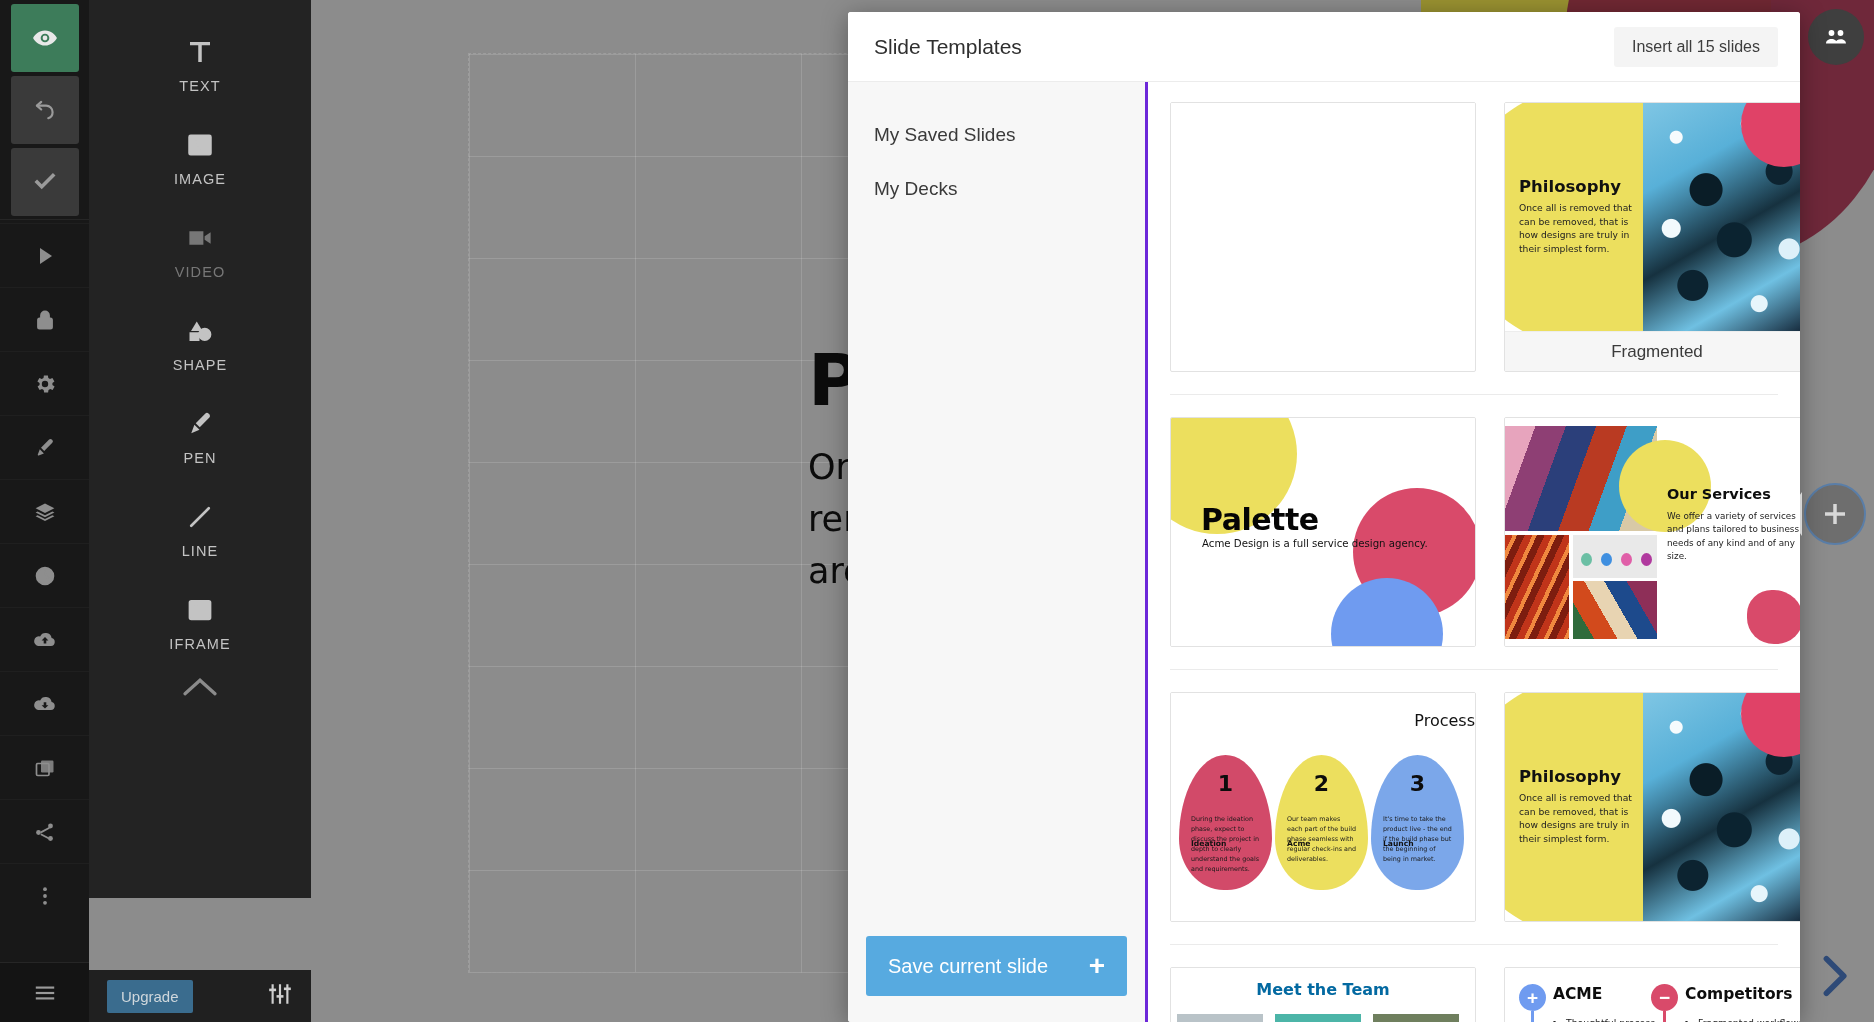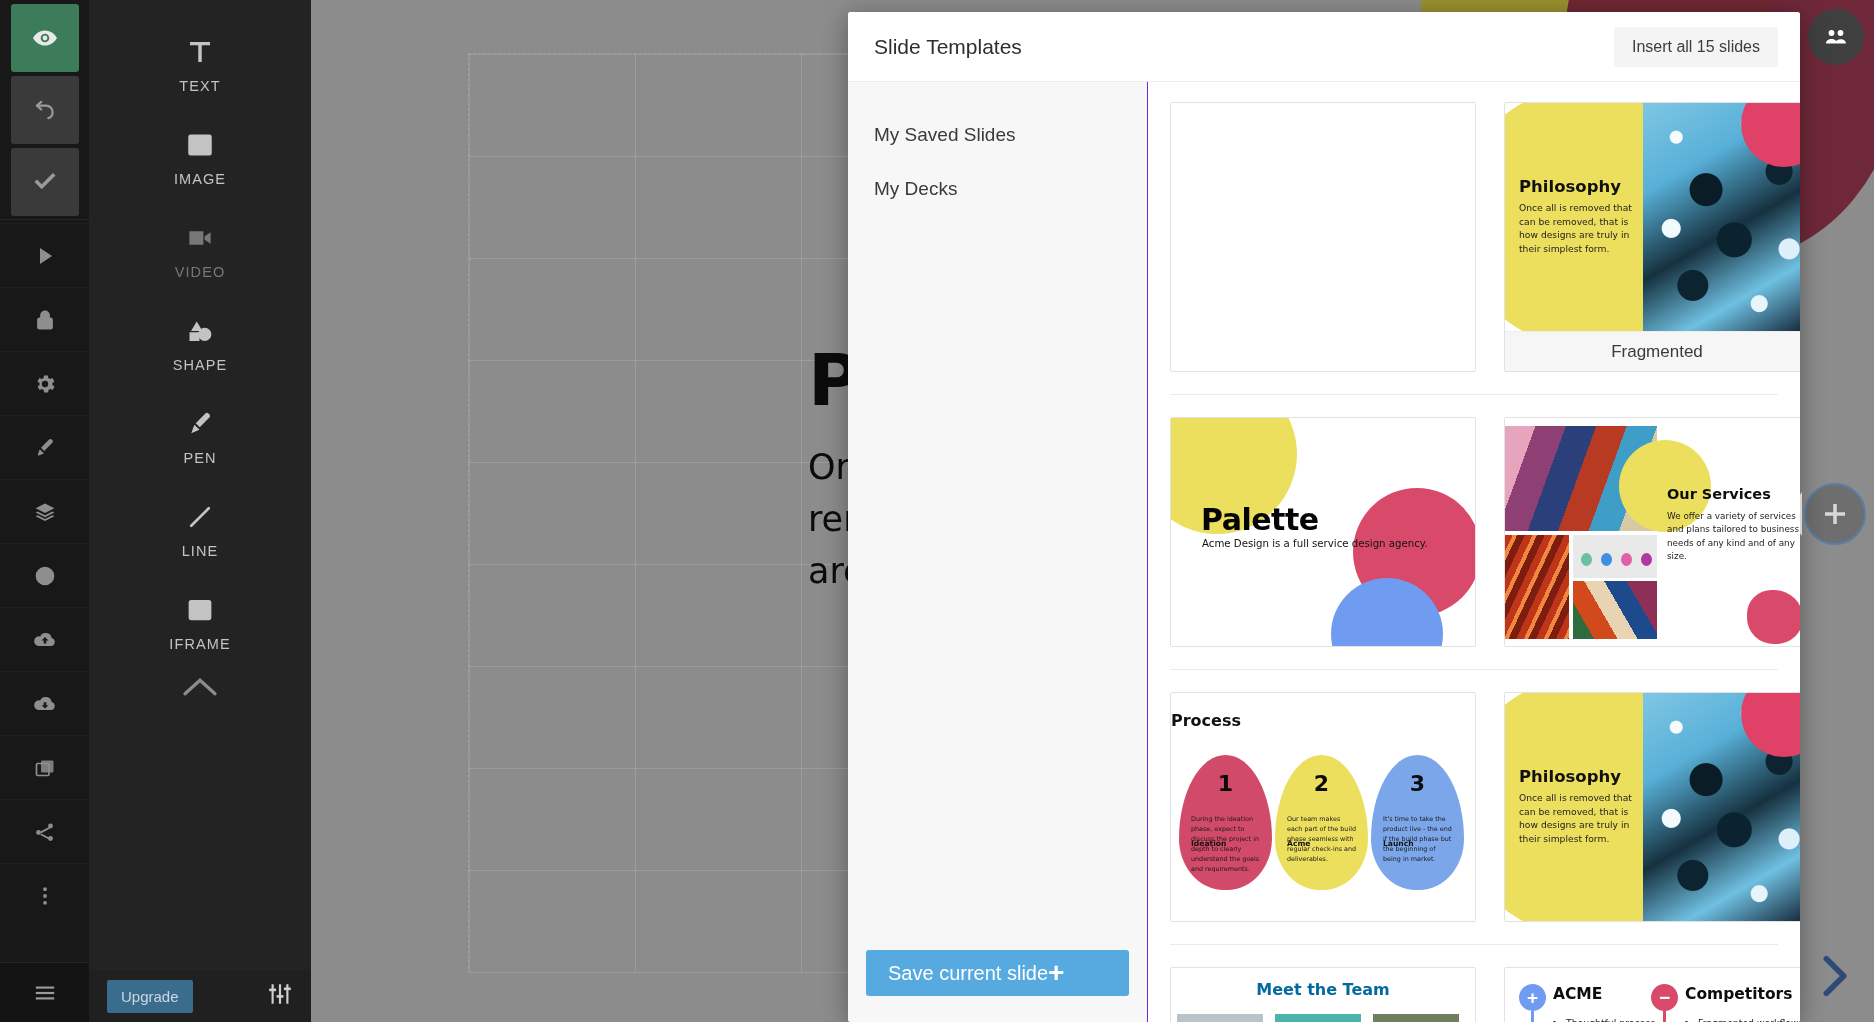--- a/index.html
+++ b/index.html
@@ -30,21 +30,21 @@
   }
   .rail-ico svg { width: 24px; height: 24px; fill: currentColor; }
   .rail-spacer { flex: 1 1 auto; }
   .rail-bottom {
     width: 89px; height: 60px; display:flex; align-items:center; justify-content:center;
     color:#9a9a9a; border-top: 1px solid #262626; background:#141414;
   }
 
   
   .tools {
-    position: absolute; left: 89px; top: 0; width: 222px; height: 1022px;
+    position: absolute; left: 89px; top: 0; width: 222px; height: 898px;
     background: #232323; display: flex; flex-direction: column; align-items: center;
     padding-top: 18px; overflow: hidden;
   }
   .tool {
     width: 222px; height: 93px; display: flex; flex-direction: column;
     align-items: center; justify-content: center; gap: 9px; color: #c3c3c3;
   }
   .tool.dim { color: #777; }
   .tool-ico { height: 34px; display: flex; align-items: center; justify-content: center; }
   .tool-ico svg { fill: currentColor; }
@@ -129,30 +129,30 @@
     background: #fff; border-bottom: 1px solid #ececec;
   }
   .modal-title { font-size: 21px; color: #2f2f2f; font-weight: 400; }
   .insert-all {
     background: #f4f4f4; border: none; color: #3d3d3d; font-size: 16px;
     padding: 11px 18px; border-radius: 3px; font-family: inherit; cursor: pointer;
   }
   .modal-body { flex: 1 1 auto; display: flex; min-height: 0; }
 
   .modal-side {
-    width: 300px; flex: 0 0 300px; background: #f7f7f7; border-right: 1px solid #6d28d9;
+    width: 300px; flex: 0 0 300px; background: #f7f7f7; border-right: 3px solid #6d28d9;
     display: flex; flex-direction: column; padding-top: 26px;
   }
   .side-item {
     padding: 16px 26px; font-size: 19px; color: #3a3a3a; cursor: pointer;
   }
   .side-foot { margin-top: auto; padding: 20px 18px 26px 18px; }
   .save-btn {
     width: 100%; background: #57aae0; color: #fff; border: none; border-radius: 3px;
-    height: 46px; display: flex; align-items: center; 
+    height: 60px; display: flex; align-items: center; justify-content: space-between;
     padding: 0 22px; font-size: 20px; font-family: inherit; cursor: pointer;
   }
   .save-btn .plus { font-size: 28px; font-weight: bold; }
 
   .modal-main { flex: 1 1 auto; overflow: hidden; padding: 20px 22px 0 22px; background:#fff; }
   .tpl-row { display: flex; gap: 28px; }
   .tpl-sep { height: 1px; background: #ebebeb; margin: 22px 0 22px 0; }
   .tpl-card {
     width: 306px; border: 1px solid #e2e2e2; border-radius: 2px; overflow: hidden;
     background: #fff; cursor: pointer; flex: 0 0 306px;
@@ -245,22 +245,22 @@
   .t-svc-title {
     position:absolute; left: 162px; top: 68px; font-size: 14.5px; font-weight: bold;
     color:#0d0d0d; font-family:"DejaVu Sans", sans-serif;
   }
   .t-svc-body {
     position:absolute; left: 162px; top: 92px; width: 132px; font-size: 8.8px;
     line-height: 1.52; color:#222; font-family:"DejaVu Sans", sans-serif;
   }
 
   .t-proc-title {
-    position:absolute; left:0; right:0; top: 18px; text-align:left;
-    font-size: 16px; font-weight: bold; color:#111; font-family:"DejaVu Sans", sans-serif;
+    position:absolute; left:0; right:0; top: 18px; text-align:right;
+    font-size: 16px; font-weight: normal; color:#111; font-family:"DejaVu Sans", sans-serif;
   }
   .t-egg {
     position:absolute; top: 62px; width: 93px; height: 135px;
     border-radius: 50% 50% 48% 48% / 62% 62% 38% 38%;
   }
   .t-egg .num {
     position:absolute; left:0; right:0; top: 16px; text-align:center;
     font-size: 22px; font-weight: bold; color:#0c0c0c; font-family:"DejaVu Sans", sans-serif;
   }
   .t-egg .hd {

